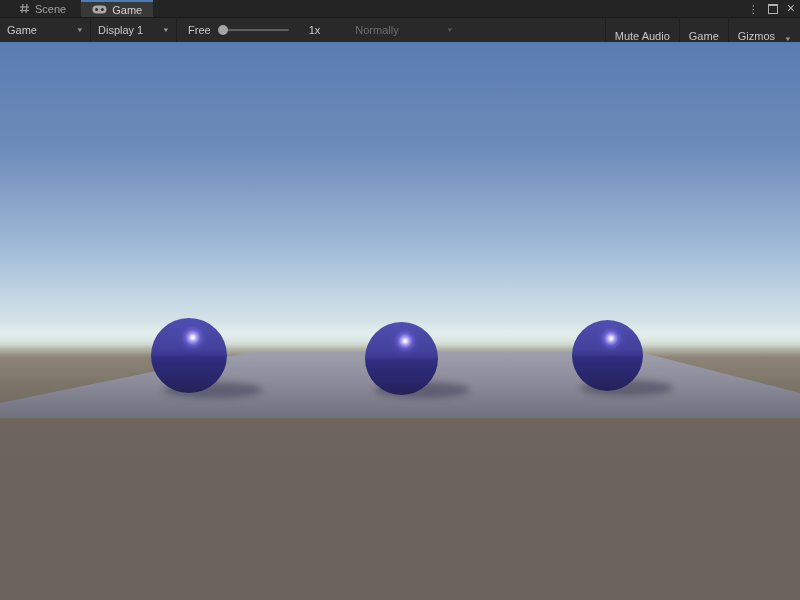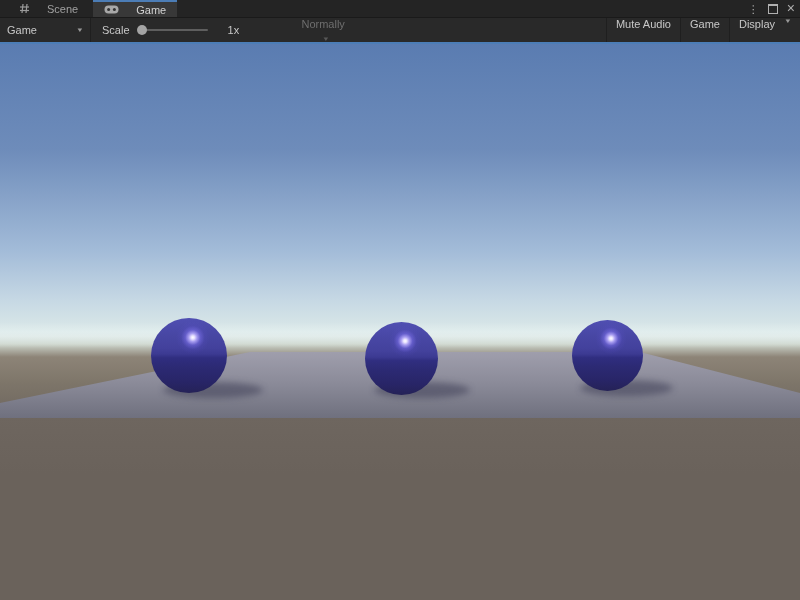--- a/index.html
+++ b/index.html
@@ -7,21 +7,21 @@
     position:relative;width:800px;height:600px;overflow:hidden;
     font-family:"Liberation Sans",sans-serif;
     -webkit-font-smoothing:antialiased;
     background:var(--tabbar-bg,#242424);
   }
   
   .tabbar{
     position:relative;height:18px;background:var(--tabbar-bg,#242424);
     display:flex;align-items:stretch;border-bottom:1px solid #1a1a1a;box-sizing:border-box;
   }
-  .tab{display:flex;align-items:center;gap:17px;padding:0 11px;font-size:11px;color:var(--text-dim,#a0a0a0);cursor:default;margin-left:8px;}
+  .tab{display:flex;align-items:center;gap:5px;padding:0 11px;font-size:11px;color:var(--text-dim,#a0a0a0);cursor:default;margin-left:8px;}
   .tab.active{
     background:var(--tab-active-bg,#383838);color:#d2d2d2;margin-left:4px;
     border-top:2px solid var(--accent-blue,#4c7db6);box-sizing:border-box;
   }
   .tab .ticon{display:flex;align-items:center;}
   .winctl{position:absolute;right:5px;top:0;height:18px;display:flex;align-items:center;gap:9px;color:#aeaeae;}
   .winctl .menu-dots{font-size:11px;line-height:1;}
   .winctl .maxbox{display:inline-block;width:8px;height:7px;border:1px solid #b0b0b0;border-top-width:2px;}
   .winctl .close-x{font-size:14px;line-height:1;margin-top:-2px;}
   
@@ -34,24 +34,24 @@
   .dd-game{width:91px;}
   .dd-display{width:86px;}
   .dd-aspect{width:160px;}
   .arrow{font-size:6px;color:#989898;transform:scaleX(1.3);margin-left:6px;}
   .scale-group{display:flex;align-items:center;margin-left:11px;}
   .scale-label{margin-right:8px;}
   .slider{position:relative;width:70px;height:12px;display:flex;align-items:center;}
   .slider .track{width:100%;height:2px;background:#5e5e5e;border-radius:1px;}
   .slider .knob{position:absolute;left:-1px;top:1px;width:10px;height:10px;border-radius:50%;background:#a4a4a4;}
   .scale-value{margin-left:20px;}
-  .dd-disabled{color:var(--text-disabled,#6e6e6e);margin-left:28px;width:112px;border-right:none;flex-direction:column;}
+  .dd-disabled{color:var(--text-disabled,#6e6e6e);margin-left:28px;width:112px;border-right:none;}
   .dd-disabled .arrow{color:#585858;}
   .right-group{margin-left:auto;display:flex;height:100%;align-items:stretch;}
-  .tbtn{display:flex;align-items:flex-start;padding:0 9px;border-left:1px solid #1f1f1f;white-space:nowrap;}
+  .tbtn{display:flex;align-items:flex-end;padding:0 9px;border-left:1px solid #1f1f1f;white-space:nowrap;}
   .tbtn.gizmos .arrow{margin-left:10px;}
   
   .focus-line{height:2px;background:var(--accent-blue,#4c7db6);}
   
   .viewport{
     position:relative;width:800px;height:556px;overflow:hidden;
     background:linear-gradient(180deg,
       var(--sky-top,#5a7cb1) 0px,
       #6e8cba 106px,
       var(--sky-mid,#a2bbd8) 206px,
@@ -124,41 +124,45 @@
       <span><span class="maxbox"></span></span>
       <span class="close-x">×</span>
     </div>
   </div>
 
   <div class="toolbar">
     <div class="dd dd-game">
       <span>Game</span>
       <span class="arrow">▼</span>
     </div>
+    <div class="dd dd-display">
+      <span>Display 1</span>
+      <span class="arrow">▼</span>
+    </div>
     <div class="scale-group">
-      <span class="scale-label">Scale</span>
+      <span class="scale-label">Free</span>
       <span class="slider">
         <span class="track"></span>
         <span class="knob"></span>
       </span>
       <span class="scale-value">1x</span>
     </div>
     <div class="dd dd-disabled">
       <span>Normally</span>
       <span class="arrow">▼</span>
     </div>
     <div class="right-group">
       <div class="tbtn">
         <span>Mute Audio</span>
       </div>
       <div class="tbtn">
         <span>Game</span>
       </div>
       <div class="tbtn gizmos">
-        <span>Display</span>
+        <span>Gizmos</span>
         <span class="arrow">▼</span>
       </div>
     </div>
   </div>
 
   <div class="focus-line"></div>
 
   <div class="viewport">
     <div class="haze"></div>
     <div class="platform"></div>

